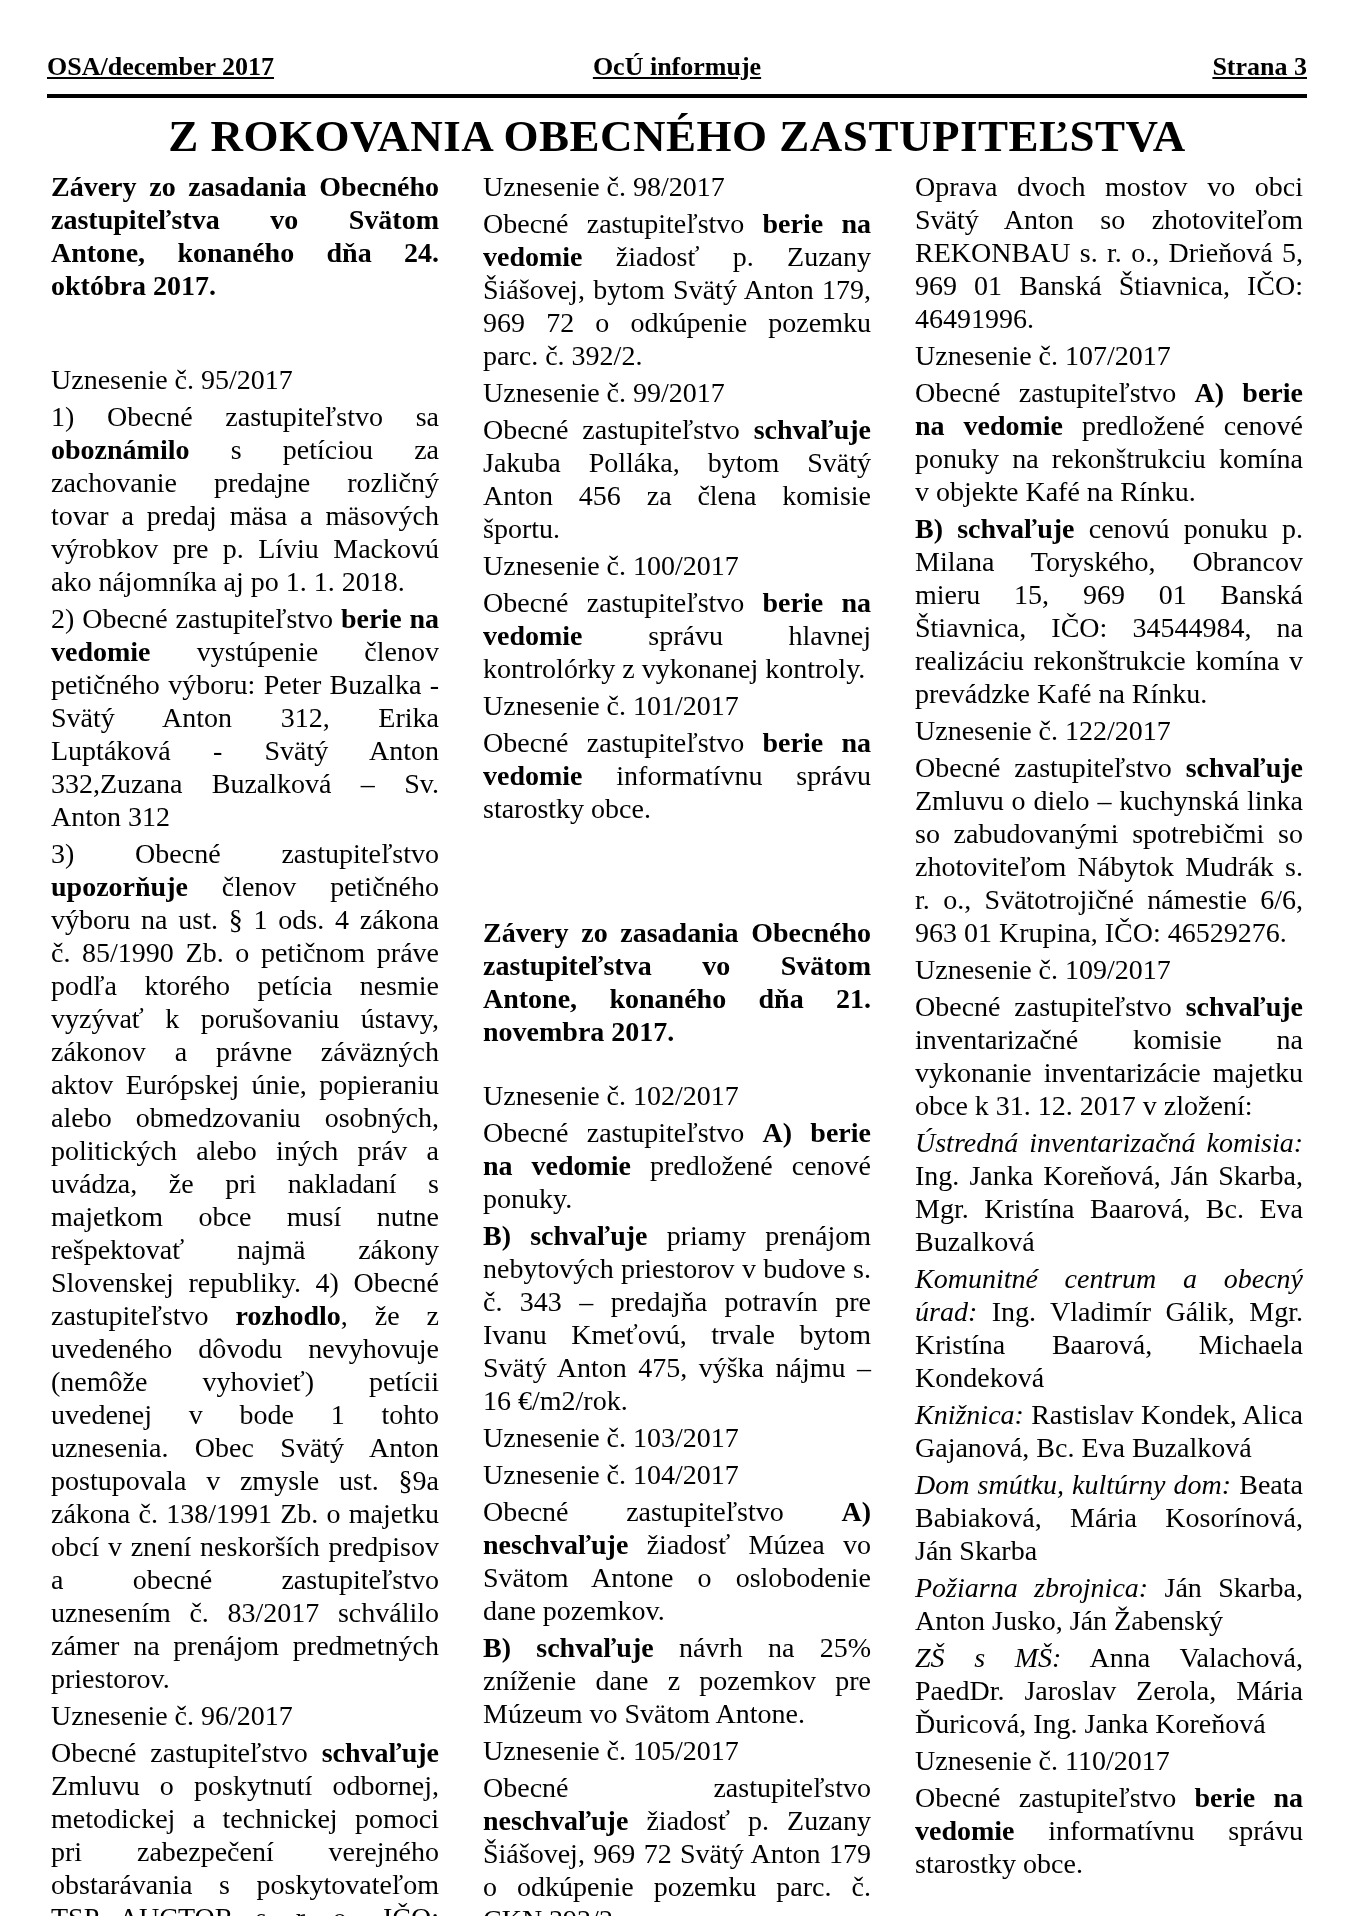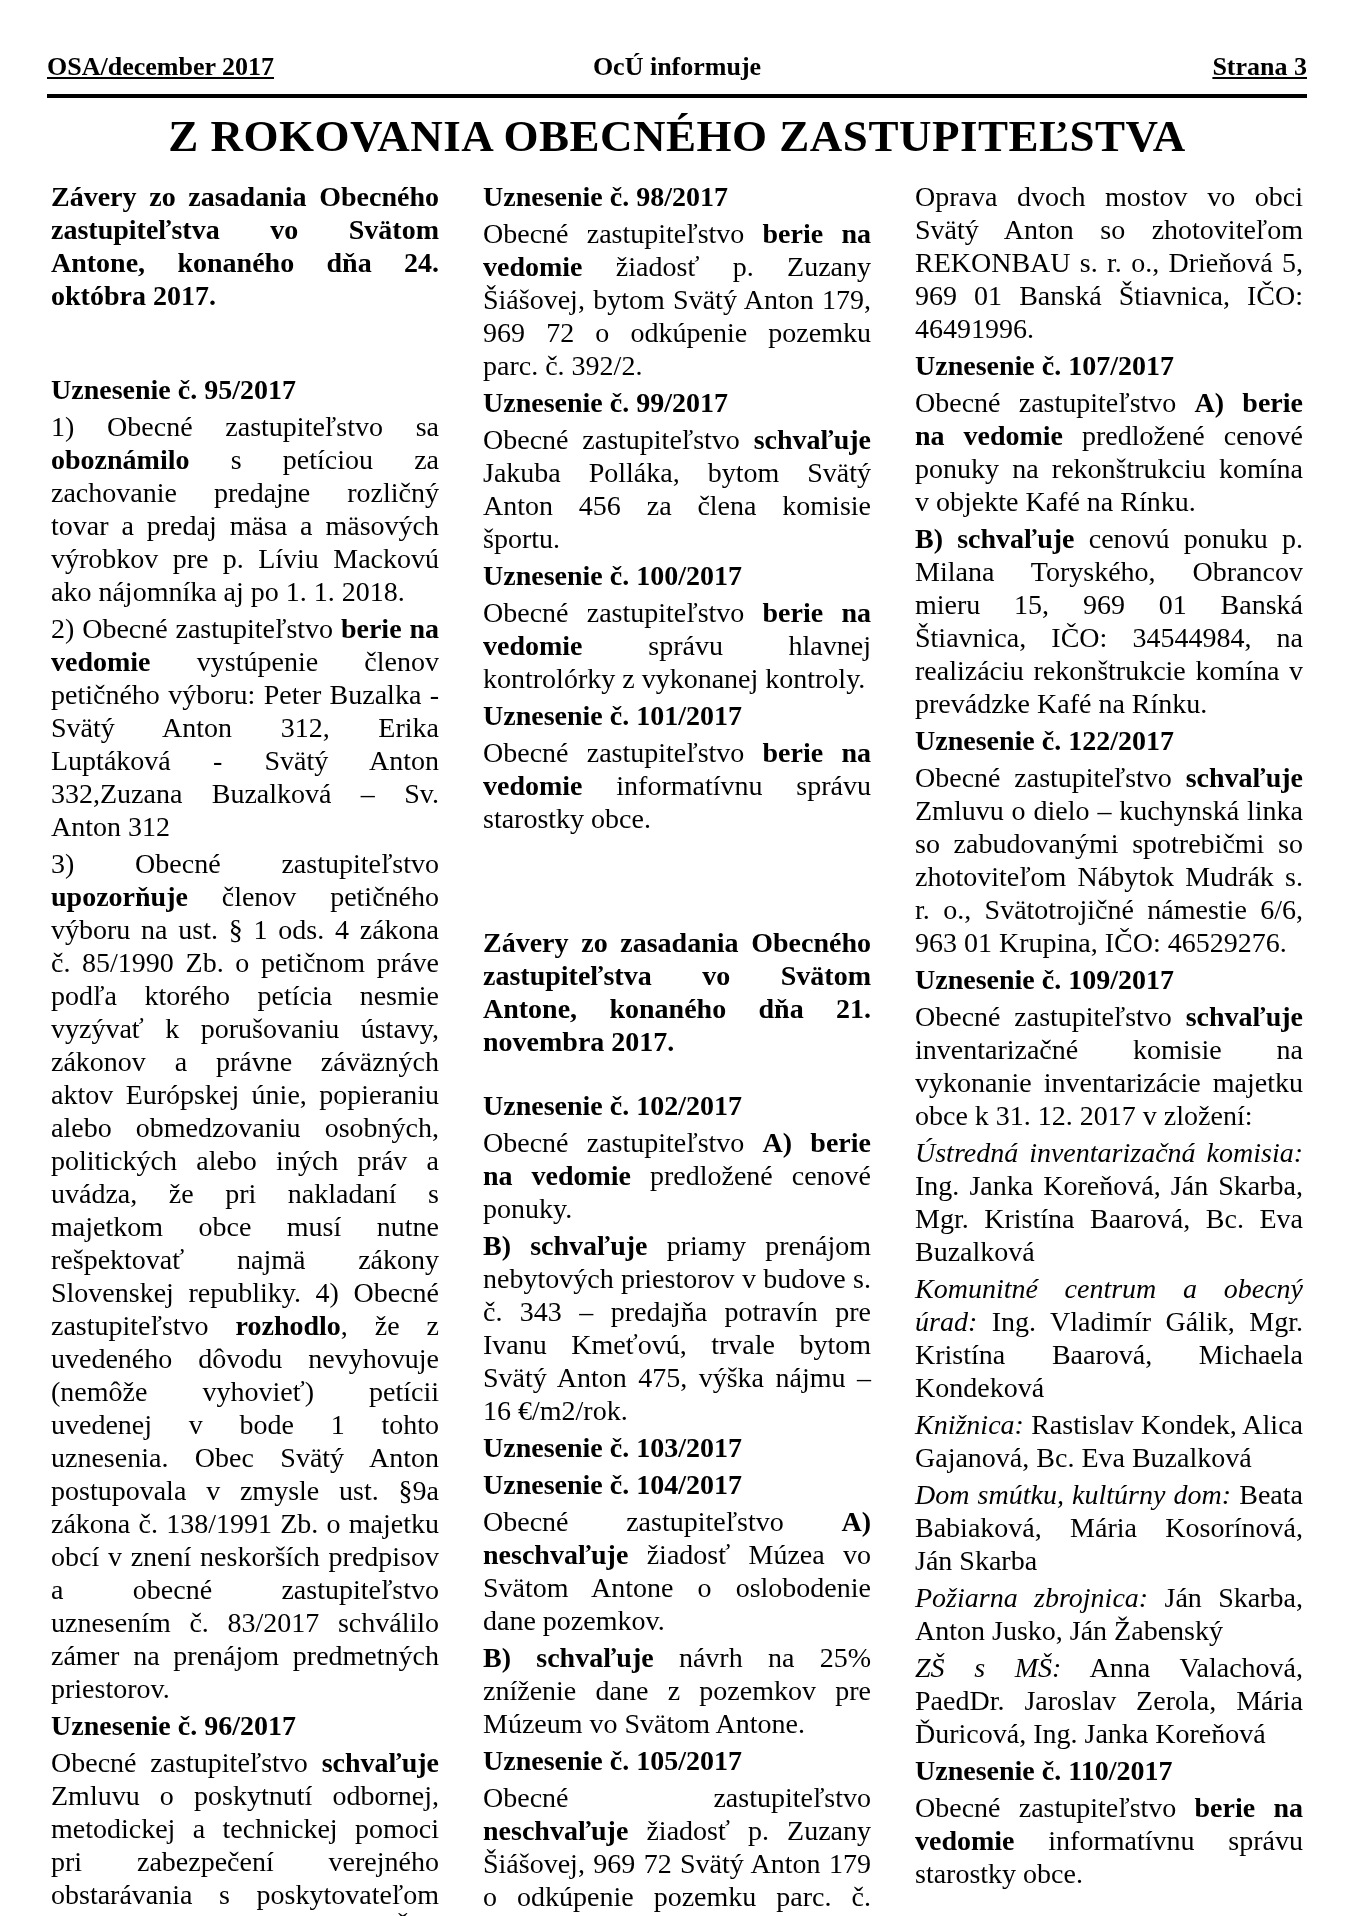--- a/index.html
+++ b/index.html
@@ -16,48 +16,48 @@
 
   .masthead {
     display: flex;
     justify-content: space-between;
     align-items: baseline;
     font-weight: bold;
     font-size: 26px;
     padding-bottom: 12px;
     border-bottom: 4px solid #000;
   }
-  .masthead .center { position: absolute; left: 0; right: 0; text-align: center; }
+  .masthead .center { position: absolute; left: 0; right: 0; text-align: center; text-decoration: underline; }
   .masthead { position: relative; }
   .masthead .left, .masthead .right { position: relative; z-index: 1; background: transparent; text-decoration: underline; }
 
   .main-title {
     text-align: center;
     font-weight: bold;
     font-size: 45px;
     letter-spacing: 0.5px;
-    margin: 12px 0 14px 0;
+    margin: 12px 0 4px 0;
     white-space: nowrap;
   }
 
   .columns {
     display: flex;
     gap: 36px;
     align-items: flex-start;
   }
   .col {
     width: 396px;
     flex: 0 0 396px;
     font-size: 28px;
     line-height: 33px;
     text-align: justify;
     text-justify: inter-word;
   }
   .col p { margin: 4px; }
-  p.heading { font-weight: bold; text-align: left; }
+  p.heading { font-weight: normal; text-align: left; }
   p.lead { font-weight: bold; }
   p.closing { font-style: italic; }
   .b { font-weight: bold; }
   .i { font-style: italic; }
   .spacer { width: 100%; }
 </style>
 </head>
 <body>
 
 <div class="page">

